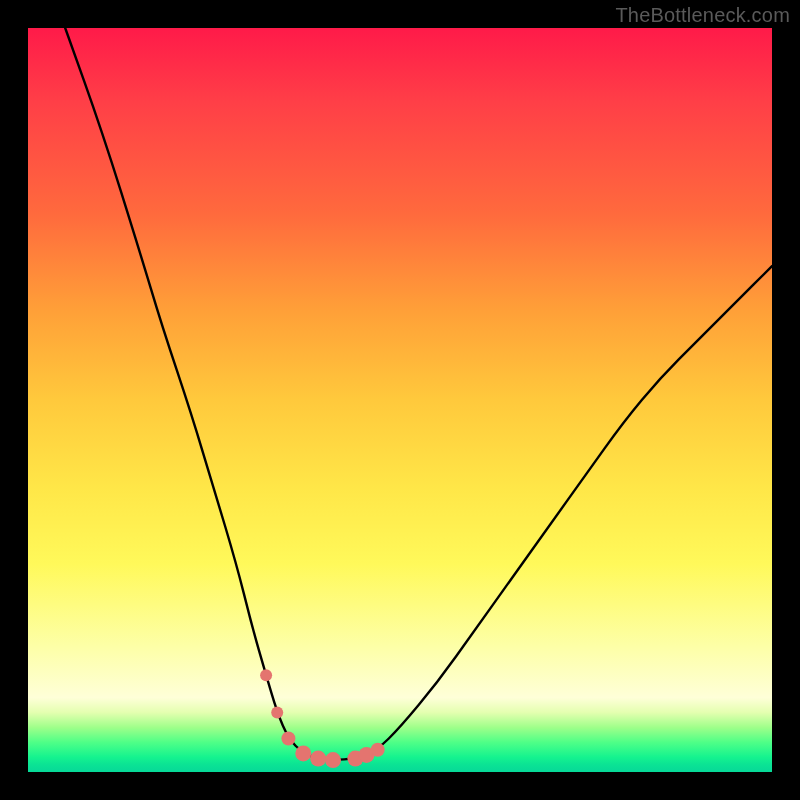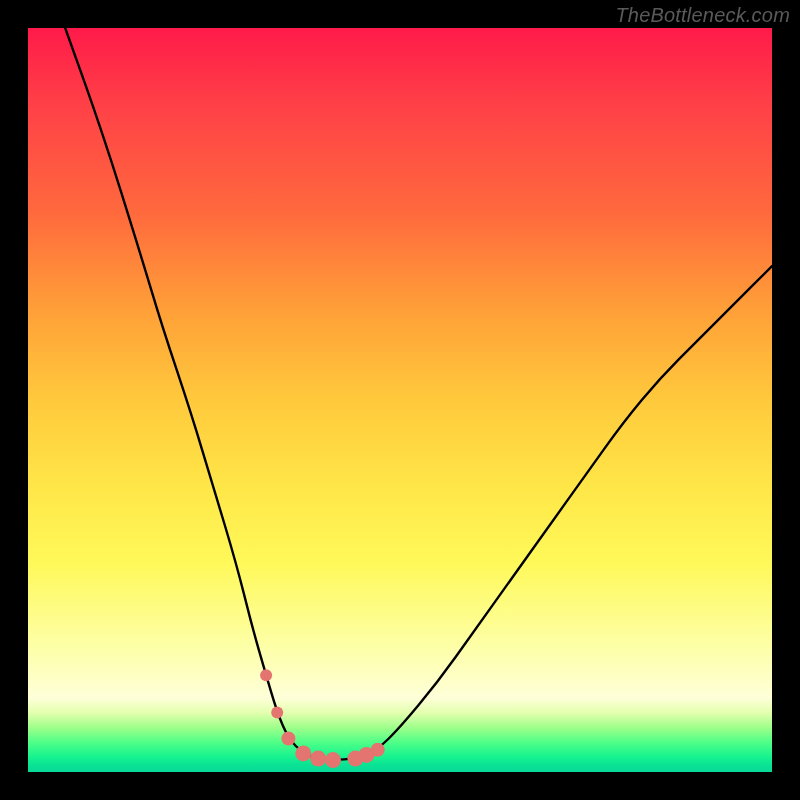--- a/index.html
+++ b/index.html
@@ -47,21 +47,20 @@
   }
   .watermark {
     position: absolute;
     top: 4px;
     right: 10px;
     color: #5a5a5a;
     font-size: 20px;
     font-weight: 500;
     letter-spacing: 0.2px;
     user-select: none;
-    font-style: italic;
   }
   svg.curve-layer {
     position: absolute;
     left: 0;
     top: 0;
     width: 744px;
     height: 744px;
     overflow: visible;
   }
 </style>

